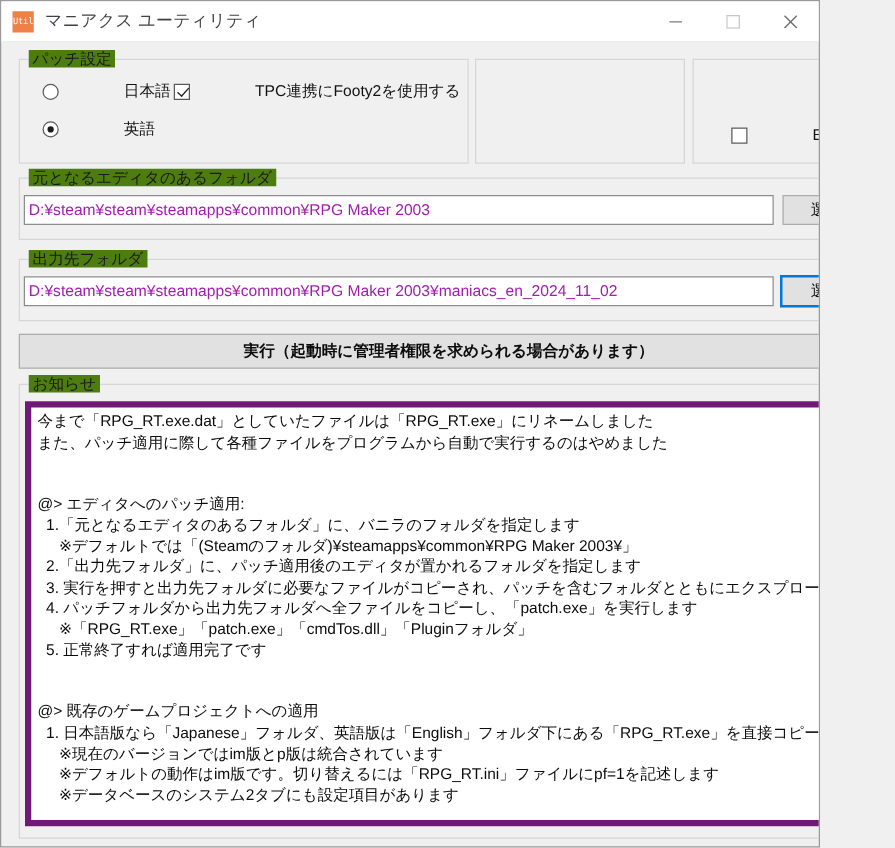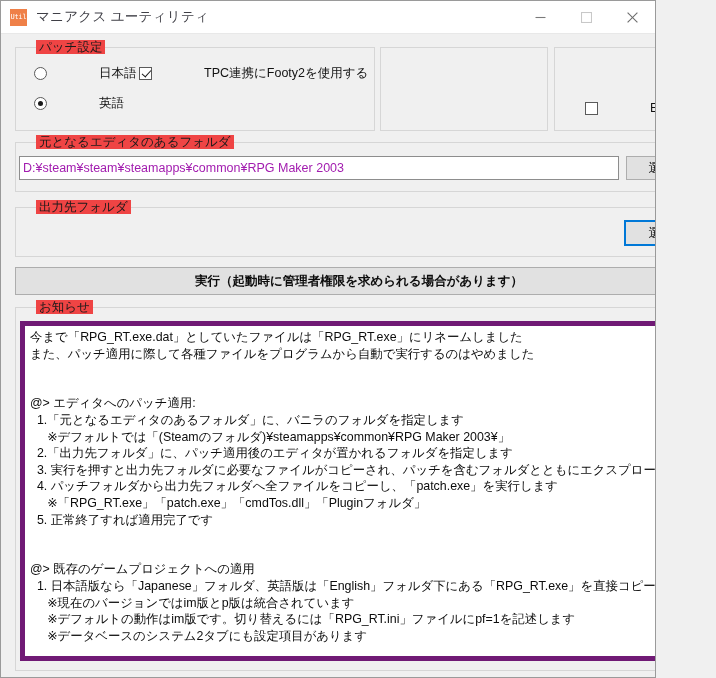--- a/index.html
+++ b/index.html
@@ -77,22 +77,22 @@
 
   
   .group {
     position: absolute;
     border: 1px solid #d6d6d6;
     box-sizing: border-box;
   }
   .group > .legend {
     position: absolute;
     top: -8px;
-    left: 20px;
-    background: #ef4444;
+    left: 7px;
+    background: #4d7c0f;
     padding: 0 3px;
     font-size: 12.5px;
     color: #1a1a1a;
     white-space: nowrap;
     line-height: 14px;
   }
 
   
   .ctl {
     position: absolute;
@@ -295,20 +295,21 @@
 
   <div class="group" style="left:14px; top:141px; width:688px; height:50px;">
     <div class="legend">元となるエディタのあるフォルダ</div>
   </div>
   <div class="tbox" style="left:18px; top:155px; width:600px; height:24px;">D:¥steam¥steam¥steamapps¥common¥RPG Maker 2003</div>
   <div class="btn" style="left:625px; top:155px; width:70px; height:24px;">選択</div>
 
   <div class="group" style="left:14px; top:206px; width:688px; height:50px;">
     <div class="legend">出力先フォルダ</div>
   </div>
+  <div class="tbox" style="left:18px; top:220px; width:600px; height:24px;">D:¥steam¥steam¥steamapps¥common¥RPG Maker 2003¥maniacs_en_2024_11_02</div>
   <div class="btn focus" style="left:623px; top:219px; width:74px; height:26px;">選択</div>
 
   <div class="btn wide" style="left:14px; top:266px; width:688px; height:28px;">実行（起動時に管理者権限を求められる場合があります）</div>
 
   <div class="group" style="left:14px; top:306px; width:688px; height:364px;">
     <div class="legend">お知らせ</div>
   </div>
 
   <div class="notice-box" style="left:19px; top:320px; width:678px; height:340px;">
     <div class="notice-text">今まで「RPG_RT.exe.dat」としていたファイルは「RPG_RT.exe」にリネームしました

